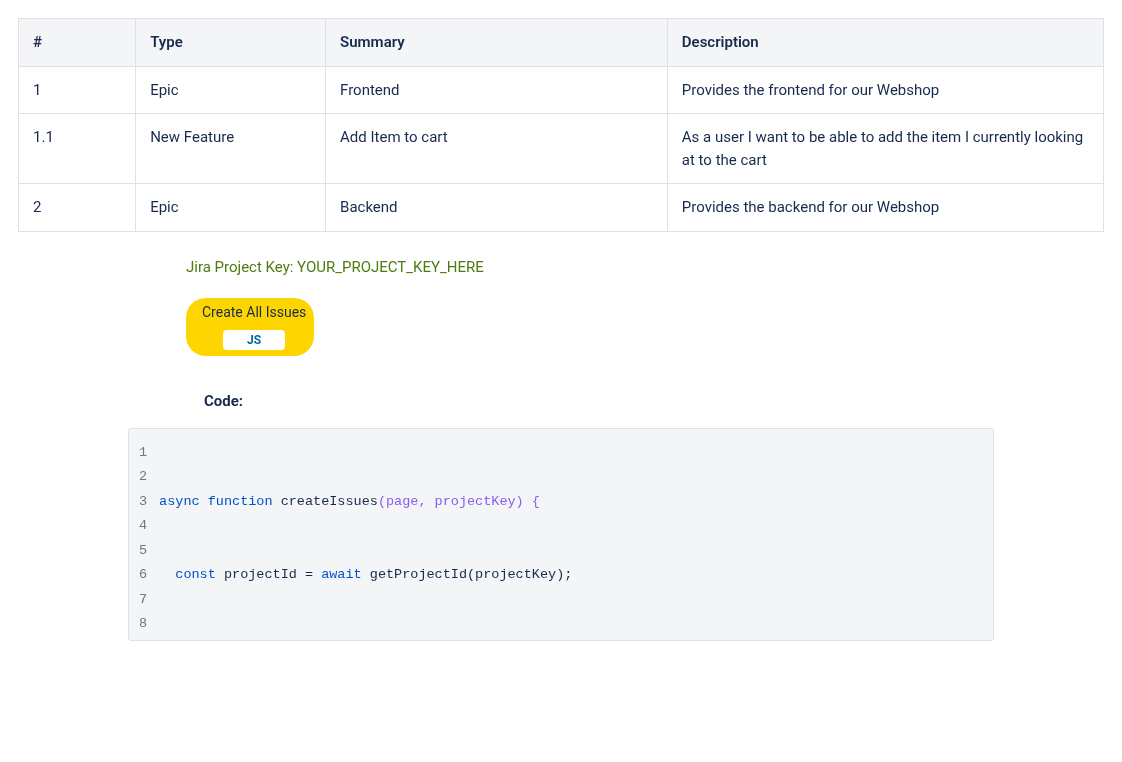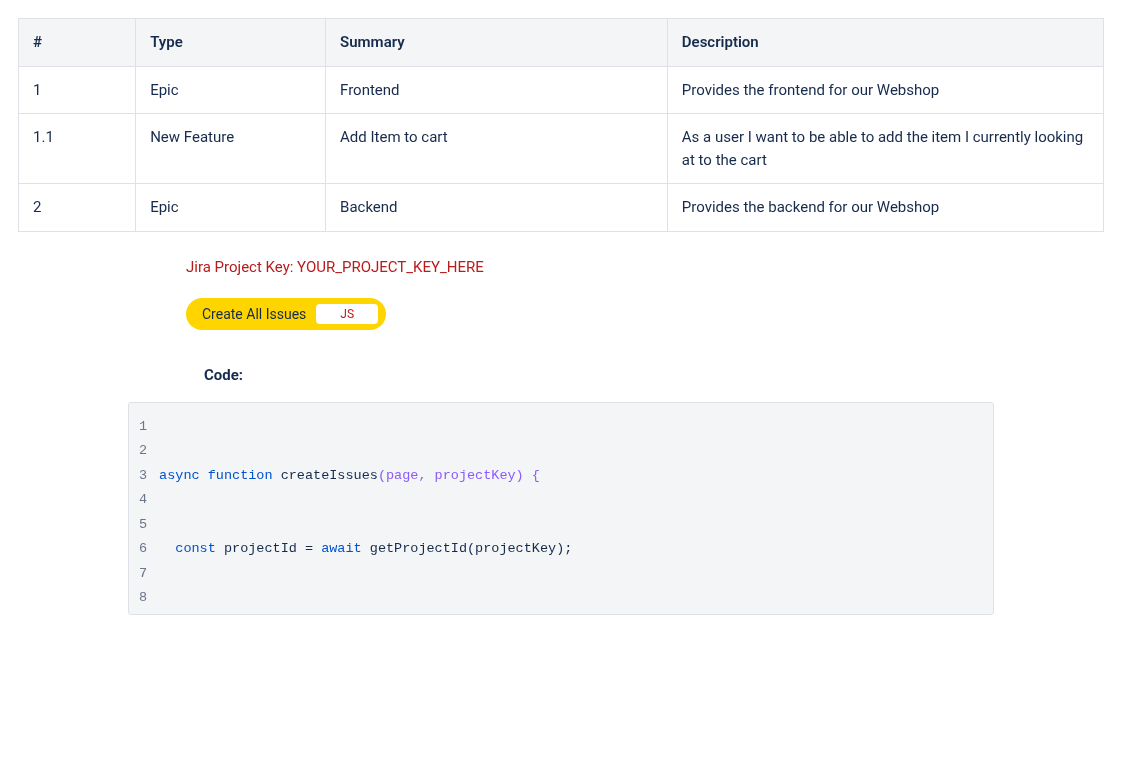--- a/index.html
+++ b/index.html
@@ -31,41 +31,42 @@
     .col-num { width: 10.8%; }
     .col-type { width: 17.5%; }
     .col-summary { width: 31.5%; }
     .col-desc { width: 40.2%; }
 
     .meta-block {
       margin-left: 168px;
       margin-top: 26px;
     }
     .project-key-line {
-      color: #b91c1c;
+      color: #4d7c0f;
       font-size: 15px;
     }
     .btn-row {
       margin-top: 22px;
       display: inline-flex;
       align-items: center;
       background: #ffd500;
       border-radius: 20px;
       padding: 6px 8px 6px 16px;
       gap: 10px;
+      flex-direction: column;
     }
     .btn-row .label {
       font-size: 14px;
       color: #172B4D;
     }
     .lang-badge {
       background: #fff;
-      color: #b91c1c;
+      color: #0369a1;
       font-size: 12px;
-      font-weight: 400;
+      font-weight: 700;
       border-radius: 4px;
       padding: 3px 24px;
     }
     .code-label {
       margin-top: 36px;
       margin-left: 186px;
       font-size: 15px;
       color: #172B4D;
       font-weight: bold;
     }

